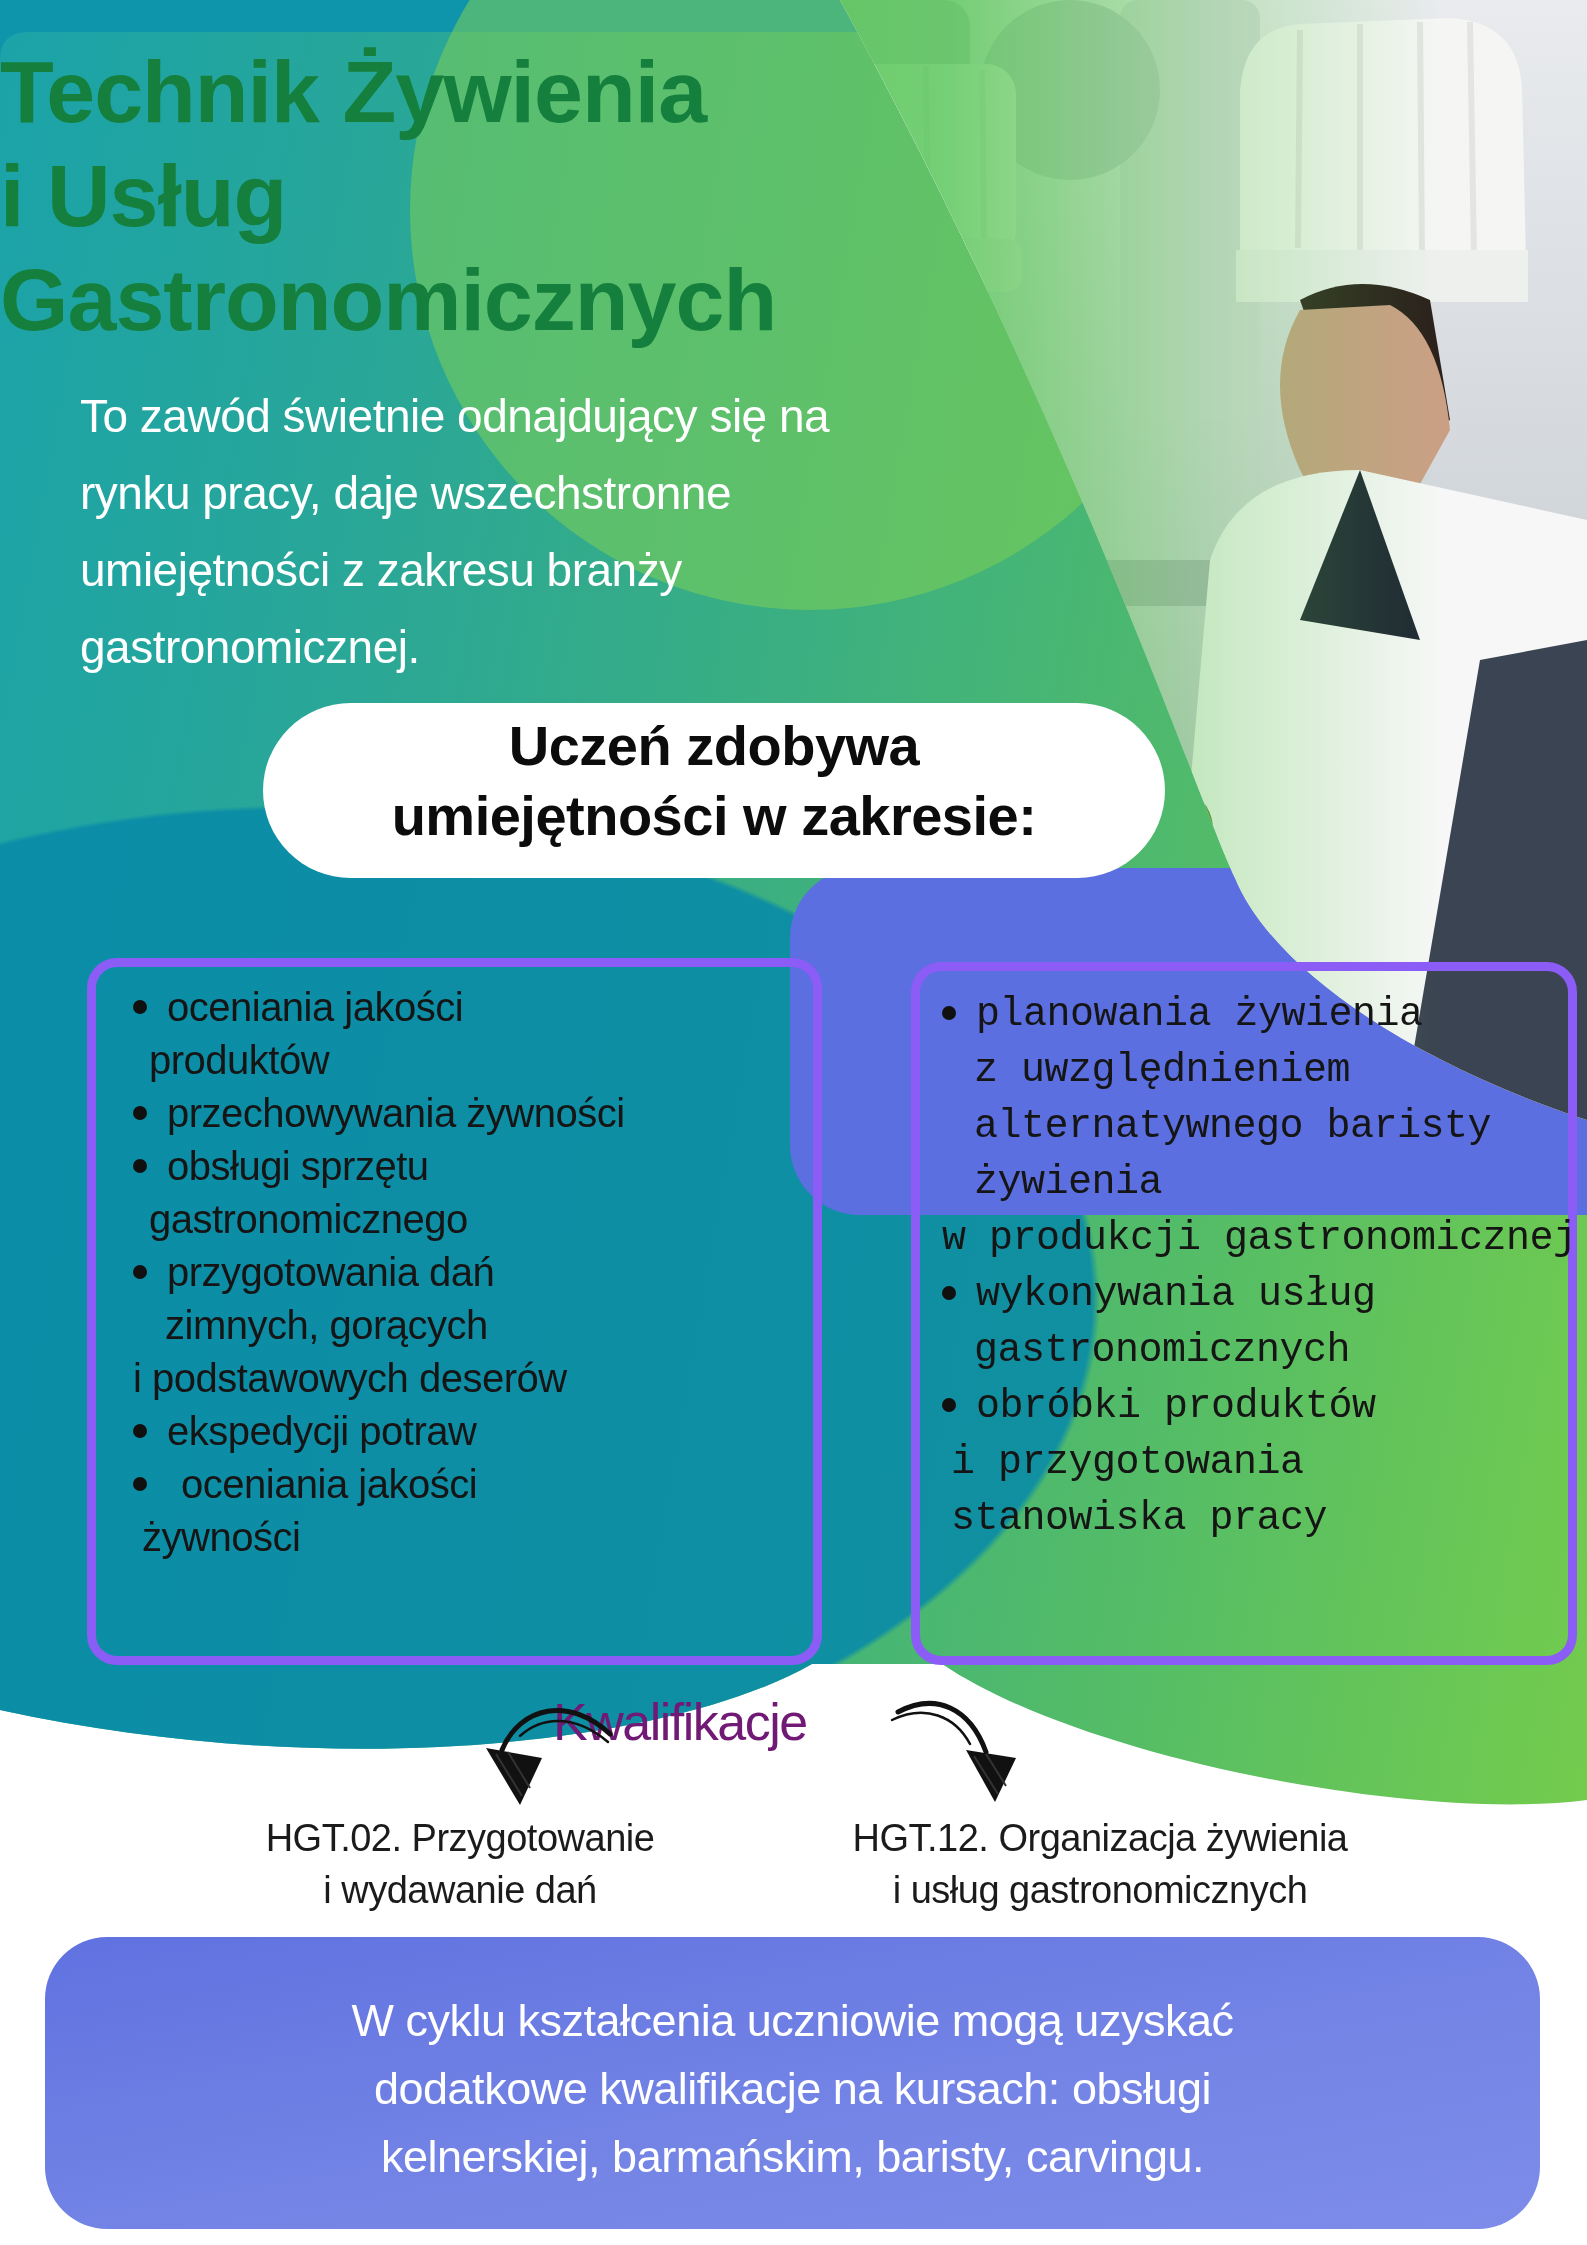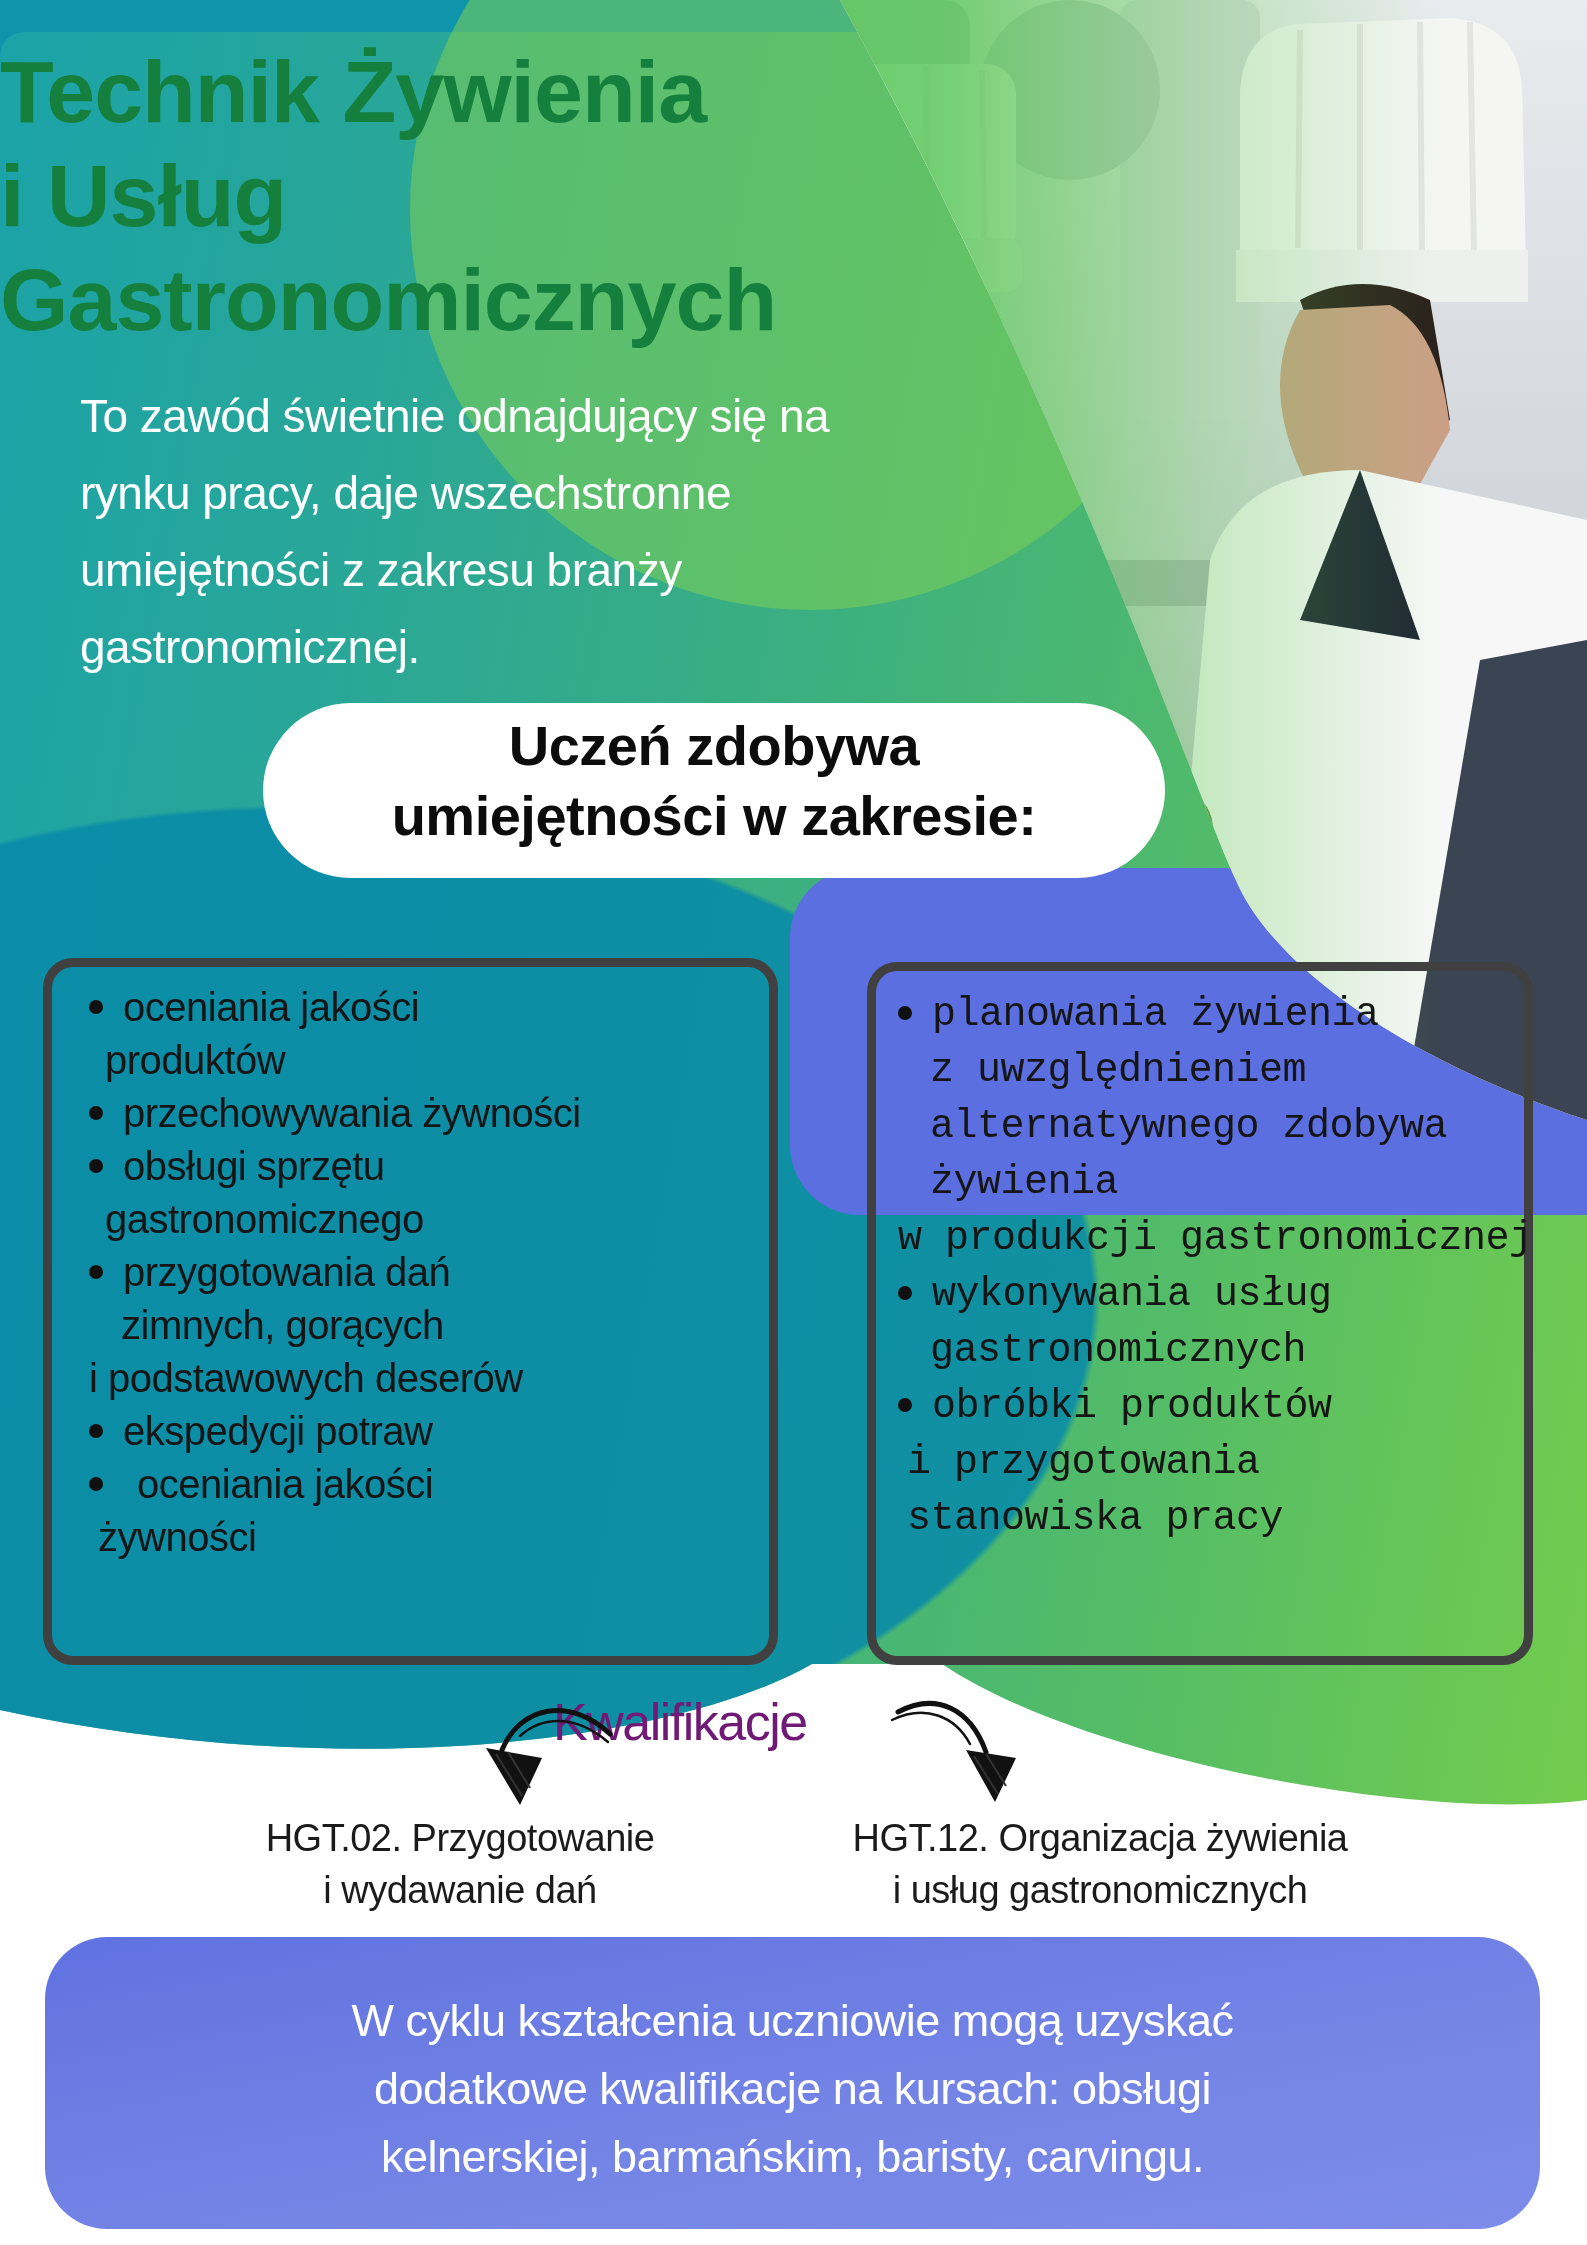--- a/index.html
+++ b/index.html
@@ -30,21 +30,21 @@
     color:#15803d;font-size:88px;font-weight:bold;line-height:104px;letter-spacing:-1px;}
   #intro{left:80px;top:378px;width:1000px;z-index:6;color:#ffffff;
     font-size:46px;font-weight:400;line-height:77px;letter-spacing:-0.5px;}
 
   
   #pill{left:263px;top:703px;width:902px;height:175px;border-radius:88px;background:#ffffff;
     z-index:7;text-align:center;color:#0c0c0c;font-weight:bold;font-size:56px;line-height:70px;
     letter-spacing:-0.5px;padding-top:8px;box-sizing:border-box;}
 
   
-  .skillbox{border:9px solid #404040;border-radius:30px;background:transparent;z-index:7;box-sizing:border-box;}
+  .skillbox{border:9px solid #8b5cf6;border-radius:30px;background:transparent;z-index:7;box-sizing:border-box;margin-left:44px;}
   #box-left{left:43px;top:958px;width:735px;height:707px;}
   #box-right{left:867px;top:962px;width:666px;height:703px;}
   .skill-list{position:relative;color:#151515;font-size:40px;letter-spacing:-0.5px;}
   #list-left{padding:14px 10px 0 29px;}
   #list-right{padding:16px 4px 0 14px;font-family:Liberation Mono, monospace;}
   #list-left .li{height:53px;line-height:53px;}
   #list-right .li{height:56px;line-height:56px;}
   .li{position:relative;white-space:nowrap;}
   .dot{position:absolute;left:8px;top:19px;width:14px;height:14px;border-radius:50%;background:#101010;}
   .ind-a{padding-left:42px;} .ind-b{padding-left:24px;} .ind-c{padding-left:40px;}
@@ -160,21 +160,21 @@
       <div class="li ind-o"><span class="t">i podstawowych deserów</span></div>
       <div class="li ind-a"><span class="dot"></span><span class="t">ekspedycji potraw</span></div>
       <div class="li ind-x"><span class="dot"></span><span class="t">oceniania jakości</span></div>
       <div class="li ind-d"><span class="t">żywności</span></div>
     </div>
 </div>
 <div class="abs skillbox" id="box-right">
   <div class="skill-list" id="list-right">
       <div class="li ind-a"><span class="dot"></span><span class="t">planowania żywienia</span></div>
       <div class="li ind-c"><span class="t">z uwzględnieniem</span></div>
-      <div class="li ind-c"><span class="t">alternatywnego zdobywa</span></div>
+      <div class="li ind-c"><span class="t">alternatywnego baristy</span></div>
       <div class="li ind-c"><span class="t">żywienia</span></div>
       <div class="li ind-o"><span class="t">w produkcji gastronomicznej</span></div>
       <div class="li ind-a"><span class="dot"></span><span class="t">wykonywania usług</span></div>
       <div class="li ind-c"><span class="t">gastronomicznych</span></div>
       <div class="li ind-a"><span class="dot"></span><span class="t">obróbki produktów</span></div>
       <div class="li ind-d"><span class="t">i przygotowania</span></div>
       <div class="li ind-d"><span class="t">stanowiska pracy</span></div>
     </div>
 </div>
 

